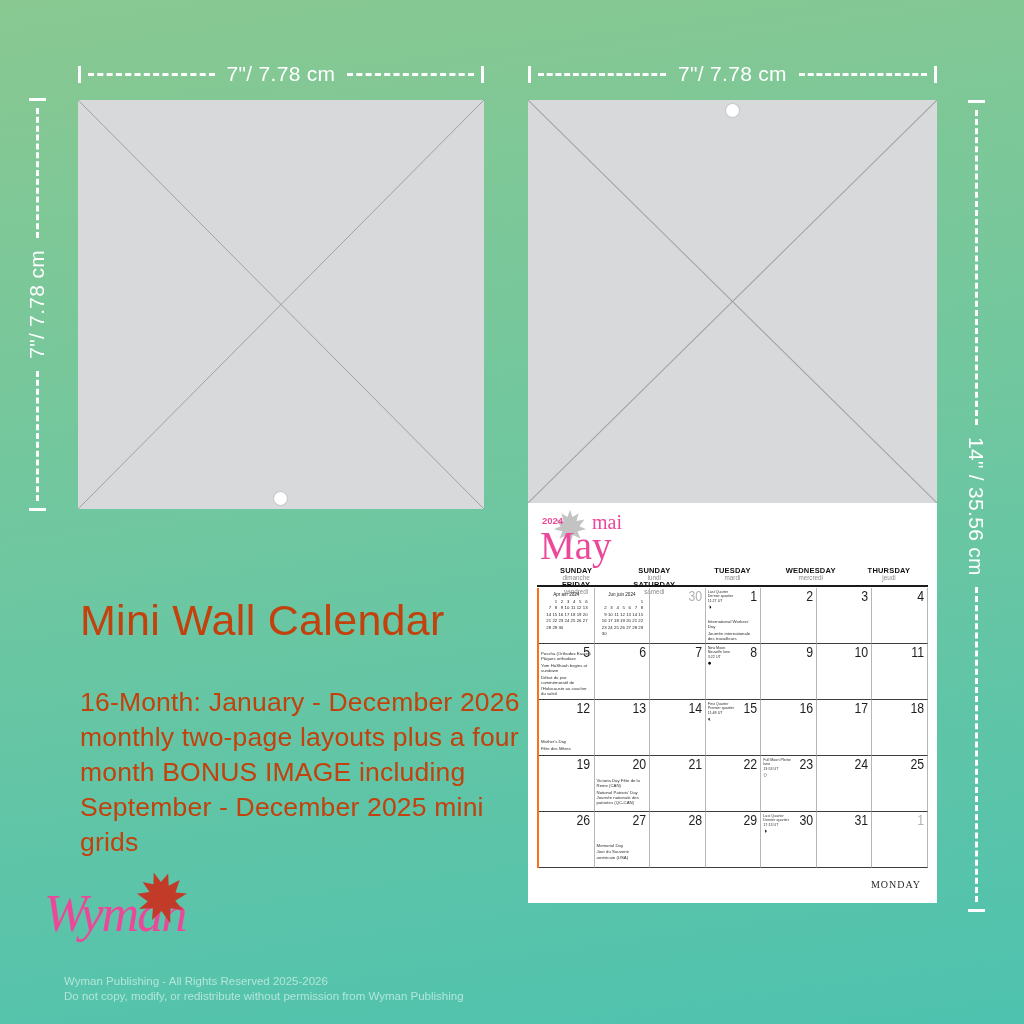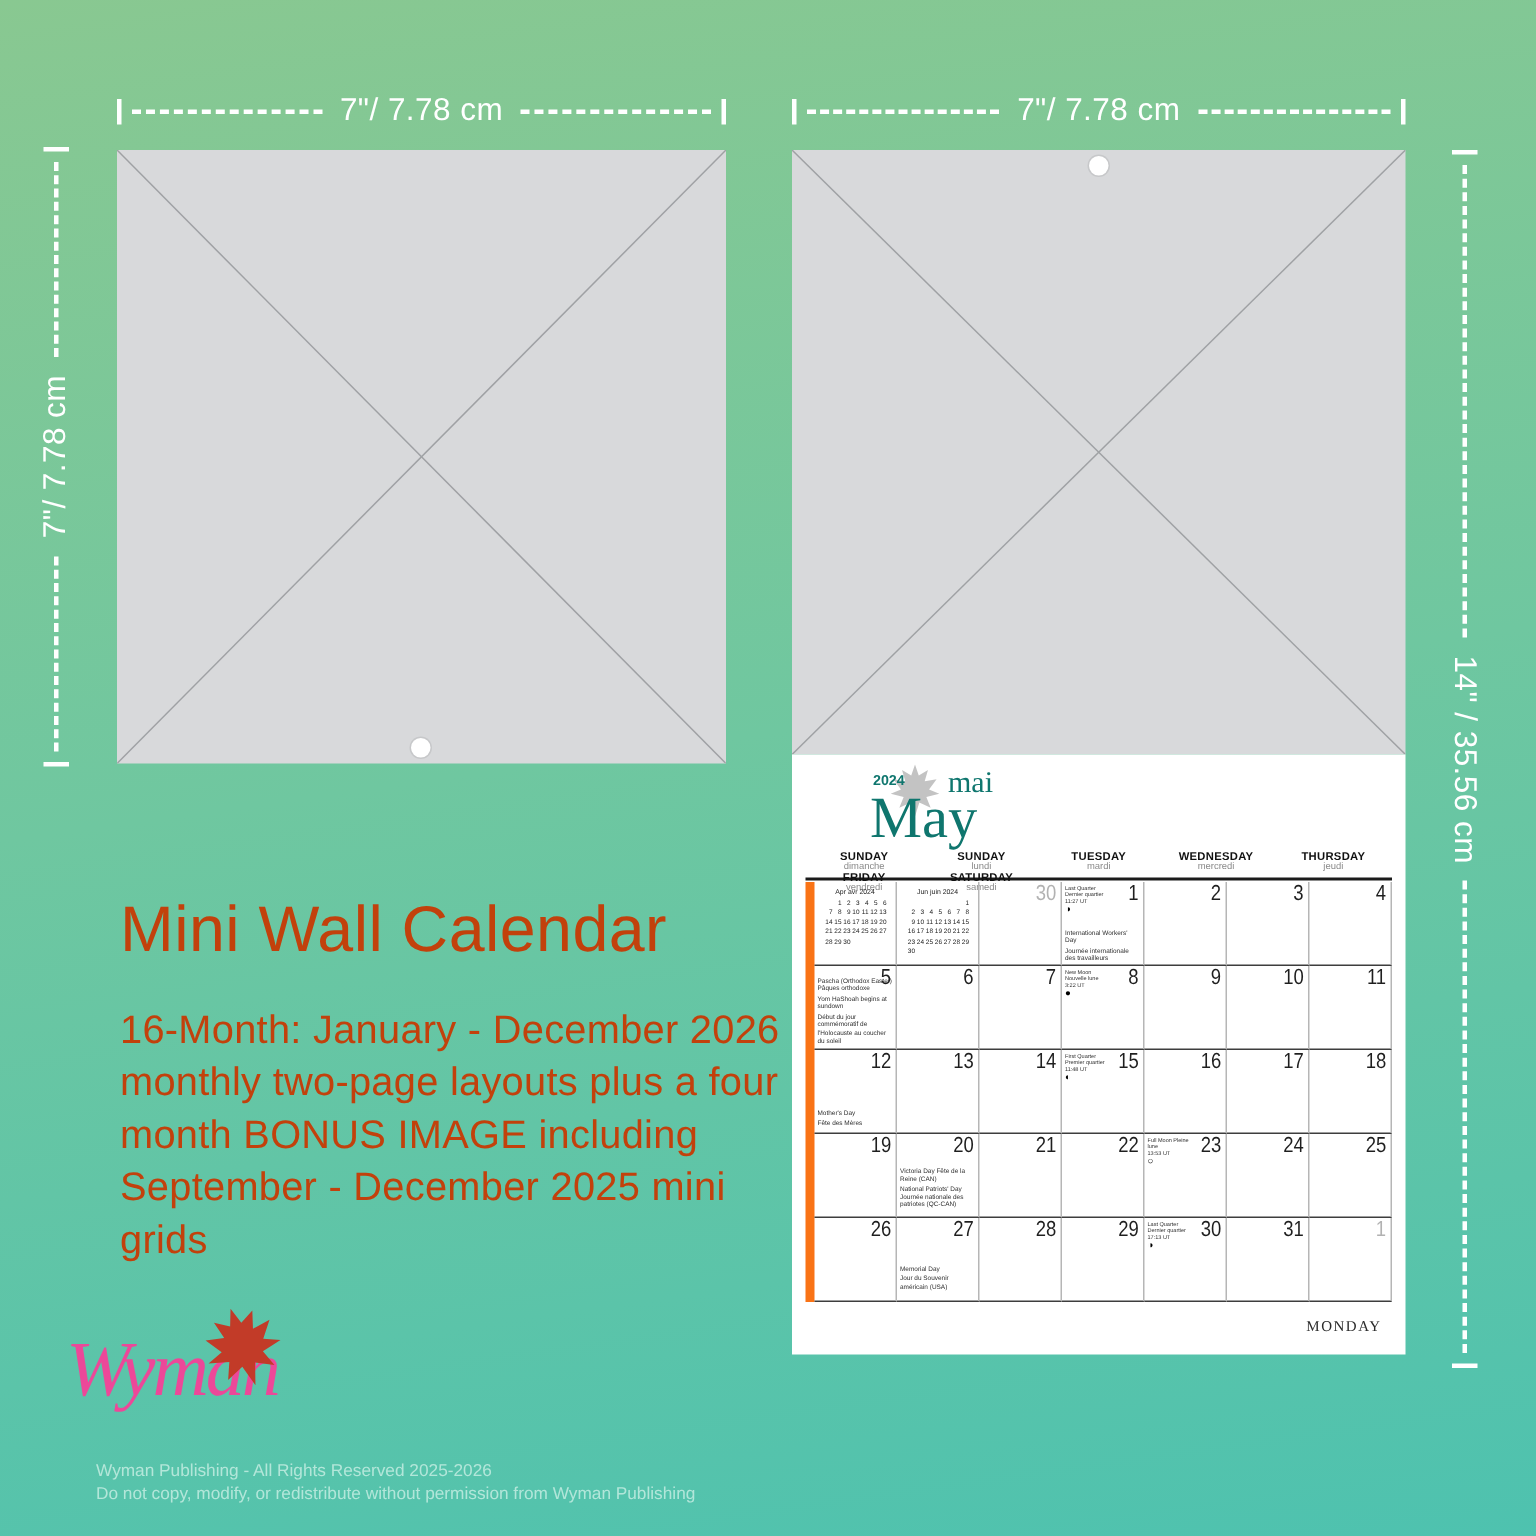--- a/index.html
+++ b/index.html
@@ -19,50 +19,50 @@
   .dim-v .dim-label{writing-mode:vertical-rl;padding:5px 0;}
   .dim-v.read-up .dim-label{transform:rotate(180deg);}
   
   .ph{position:absolute;background:#d8d9db;}
   .ph svg{position:absolute;inset:0;width:100%;height:100%;}
   .hole{position:absolute;width:13px;height:13px;border-radius:50%;background:#fff;box-shadow:0 0 0 1px #c7c8ca;}
   
   .cal-unit{position:absolute;left:528px;top:100px;width:409px;height:803px;}
   .cal-photo{position:absolute;left:0;top:0;width:409px;height:403px;background:#d8d9db;}
   .cal-page{position:absolute;left:0;top:403px;width:409px;height:400px;background:#ffffff;}
-  .cal-header{position:absolute;left:12px;top:6px;width:200px;height:60px;color:#0f766e;margin-left:40px;}
+  .cal-header{position:absolute;left:12px;top:6px;width:200px;height:60px;color:#ec4899;}
   .leaf-gray{position:absolute;left:12px;top:0px;width:36px;height:36px;fill:#bdbdbd;opacity:.9;}
   .year{position:absolute;left:2px;top:6px;font-size:9.5px;font-weight:bold;}
   .month-fr{position:absolute;left:52px;top:2px;font-family:"Liberation Serif",serif;font-size:20px;}
   .month-en{position:absolute;left:0px;top:17px;font-family:"Liberation Serif",serif;font-size:39px;line-height:1;}
   .weekday-row{position:absolute;left:9px;right:9px;top:64px;height:18px;display:grid;grid-template-columns:repeat(5,1fr);border-bottom:2.5px solid #1b1b1b;}
   .wd{text-align:center;line-height:1.05;}
   .wd b{display:block;font-size:7.5px;letter-spacing:.2px;color:#111;}
   .wd span{display:block;font-size:6.3px;color:#8a8a8a;}
-  .cal-grid{position:absolute;left:9px;right:9px;top:84.5px;height:280px;display:grid;grid-template-columns:repeat(7,1fr);grid-auto-rows:56px;border-left:6px solid #f97316;}
+  .cal-grid{position:absolute;left:9px;right:9px;top:84.5px;height:280px;display:grid;grid-template-columns:repeat(7,1fr);grid-auto-rows:56px;border-left:2px solid #f97316;}
   .cell{position:relative;border-right:1px solid #b6b6b6;border-bottom:1.4px solid #3d3d3d;overflow:hidden;}
   .num{position:absolute;top:0px;right:3px;font-size:14.5px;color:#1f1f1f;display:inline-block;transform:scaleX(.85);transform-origin:right top;}
   .num.muted{color:#b2b2b2;}
   .moon{position:absolute;left:2px;top:2px;width:30px;color:#333;font-size:3.7px;line-height:1.25;}
   .moon .glyph{font-size:6.5px;line-height:7px;color:#000;}
   .holiday{position:absolute;left:2px;width:50px;color:#2e2e2e;font-size:4.3px;line-height:1.25;}
   .holiday div{margin-bottom:1.5px;}
   .holiday.pos-top{top:7px;}
   .holiday.pos-mid{top:22px;}
   .holiday.pos-low{top:31px;}
   .holiday.pos-bottom{bottom:2px;}
   .minical{position:absolute;inset:2px 3px;color:#222;text-align:center;}
   .minical .mc-title{font-size:4.6px;margin:2px 0 2px;}
   .mc-grid{display:grid;grid-template-columns:repeat(7,1fr);row-gap:1px;padding:0 3px;}
   .mc-grid i{font-style:normal;font-size:4.3px;line-height:1.3;text-align:right;}
   .page-title-label{position:absolute;right:16px;bottom:13px;font-family:"Liberation Serif",serif;font-size:10px;letter-spacing:1px;color:#2b2b2b;}
   
   .product{position:absolute;left:80px;top:596px;width:452px;color:#c2410c;}
   .product h1{margin:0;font-size:43px;font-weight:normal;letter-spacing:.3px;}
-  .product p{margin:24px 0 0;font-size:26.5px;line-height:1.32;letter-spacing:.2px;}
+  .product p{margin:40px 0 0;font-size:26.5px;line-height:1.32;letter-spacing:.2px;}
   
   .logo{position:absolute;left:38px;top:876px;width:330px;height:100px;}
   .logo-text{position:absolute;left:6px;top:8px;font-family:"Liberation Serif",serif;font-style:italic;font-size:52px;color:#ec4899;letter-spacing:-2px;}
   .leaf-red{position:absolute;left:96px;top:-6px;width:56px;height:56px;fill:#c23b28;transform:rotate(-18deg);}
   .copyright{position:absolute;left:64px;top:974px;font-size:11.5px;line-height:1.3;color:rgba(236,251,245,.62);}
 </style>
 </head>
 <body>
 
 <div class="dim-h" style="left:78px;top:62px;width:406px;">

